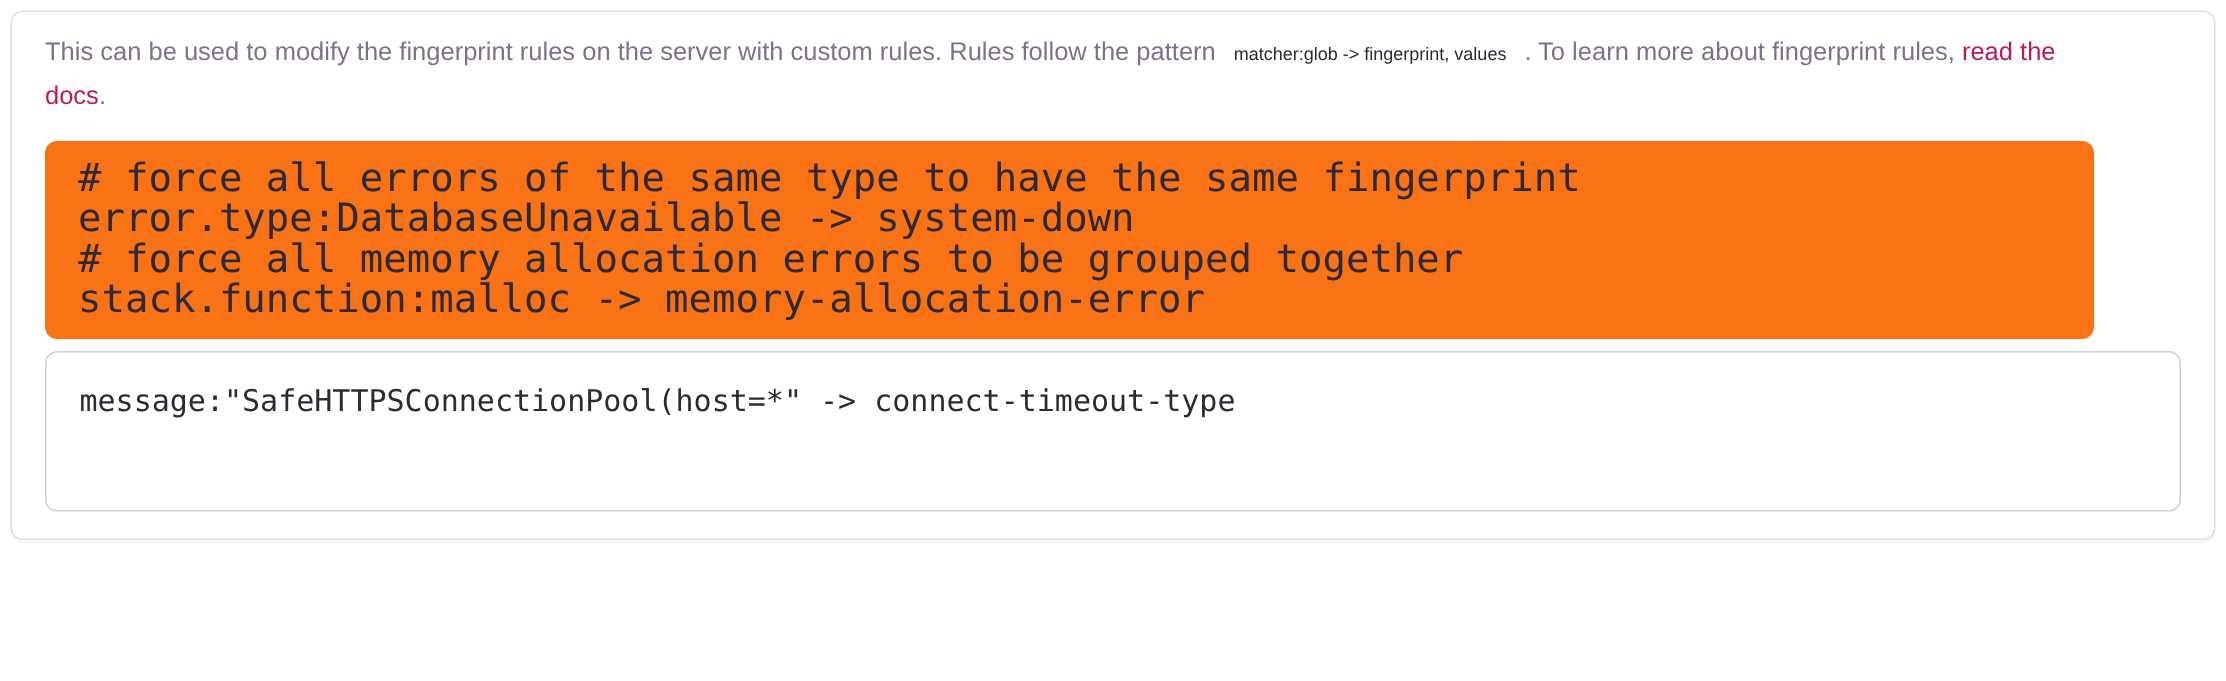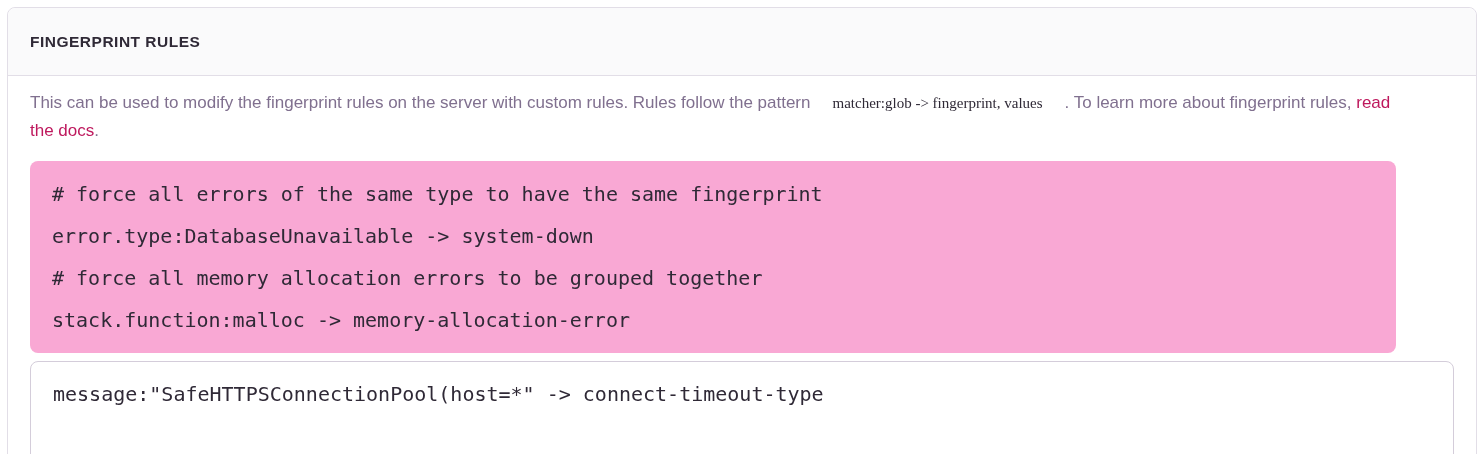--- a/index.html
+++ b/index.html
@@ -42,38 +42,38 @@
   .panel-body {
     padding: 13px 22px 18px 22px;
   }
   .description {
     margin: 0 58px 16px 0;
     font-size: 17px;
     line-height: 28px;
     color: #80708f;
   }
   .description code {
-    font-family: Liberation Serif, serif;
-    font-size: 15px;
+    font-family: Liberation Sans, sans-serif;
+    font-size: 12px;
     color: #2f2936;
-    padding: 0 22px;
+    padding: 0 12px;
   }
   .description a {
     color: #be185d;
     text-decoration: none;
     cursor: pointer;
   }
   pre.example-block {
     margin: 0 58px 8px 0;
     padding: 12px 22px;
-    background: #f9a8d4;
+    background: #f97316;
     border-radius: 8px;
     font-family: "DejaVu Sans Mono", monospace;
-    font-size: 20px;
-    line-height: 42px;
+    font-size: 26px;
+    line-height: 27px;
     color: #2f2936;
     white-space: pre;
     overflow: hidden;
   }
   textarea.rules-input {
     display: block;
     width: 100%;
     height: 107px;
     padding: 18px 22px;
     border: 1px solid #d4cdda;
@@ -88,23 +88,20 @@
     overflow: hidden;
     white-space: pre;
   }
 </style>
 </head>
 <body>
 
 <div class="stage">
   <section class="panel">
 
-    <header class="panel-header">
-      <span>FINGERPRINT RULES</span>
-    </header>
 
     <div class="panel-body">
 
       <p class="description">
         <span>This can be used to modify the fingerprint rules on the server with custom rules. Rules follow the pattern</span><code>matcher:glob -&gt; fingerprint, values</code><span>. To learn more about fingerprint rules, </span><a>read the docs</a><span>.</span>
       </p>
 
       <pre class="example-block"># force all errors of the same type to have the same fingerprint
 error.type:DatabaseUnavailable -&gt; system-down
 # force all memory allocation errors to be grouped together

